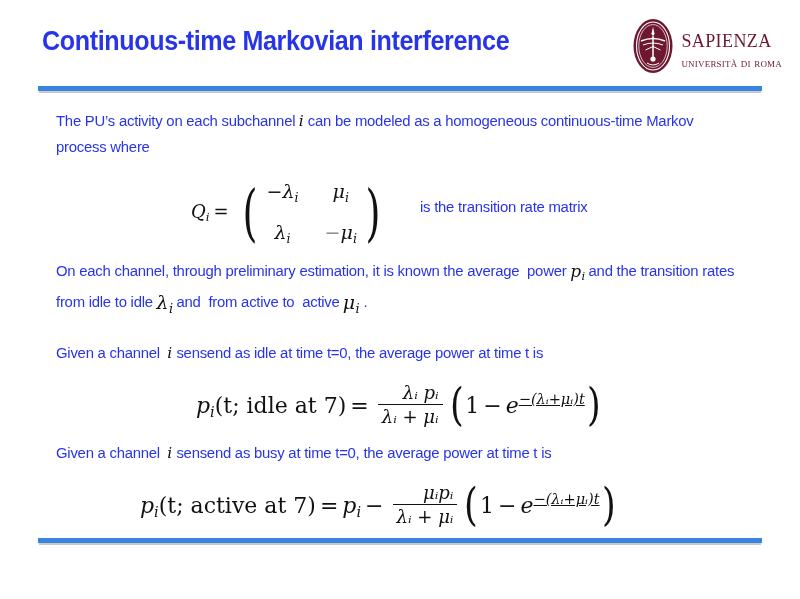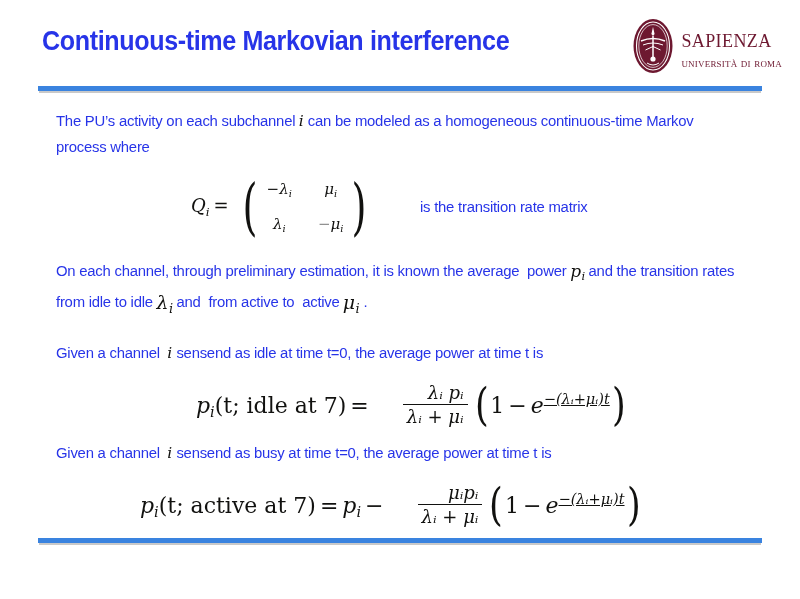--- a/index.html
+++ b/index.html
@@ -157,21 +157,20 @@
   .frac .num {
     padding: 0 4px 1px 4px;
     font-size: 0.82em;
     line-height: 1.12;
   }
   .frac .den {
     border-top: 1.3px solid #11110f;
     padding: 1px 4px 0 4px;
     font-size: 0.82em;
     line-height: 1.18;
-    margin-left: 25px;
   }
 
   .paren-big {
     display: inline-block;
     font-size: 2.05em;
     font-family: "DejaVu Serif", "Liberation Serif", serif;
     font-weight: 300;
     vertical-align: middle;
     position: relative;
     top: -2px;
@@ -196,21 +195,21 @@
     font-weight: 300;
     transform: scaleX(0.62);
     display: inline-block;
     color: #11110f;
   }
   .mat-grid {
     display: grid;
     grid-template-columns: auto auto;
     row-gap: 16px;
     column-gap: 26px;
-    font-size: 15px;
+    font-size: 19px;
     padding: 0 4px;
   }
   .mat-grid > span { text-align: center; }
   .mat-faint { color: #8d8d8d; }
 
   .matrix-note {
     position: absolute;
     left: 420px;
     top: 198px;
     color: #2734e8;

